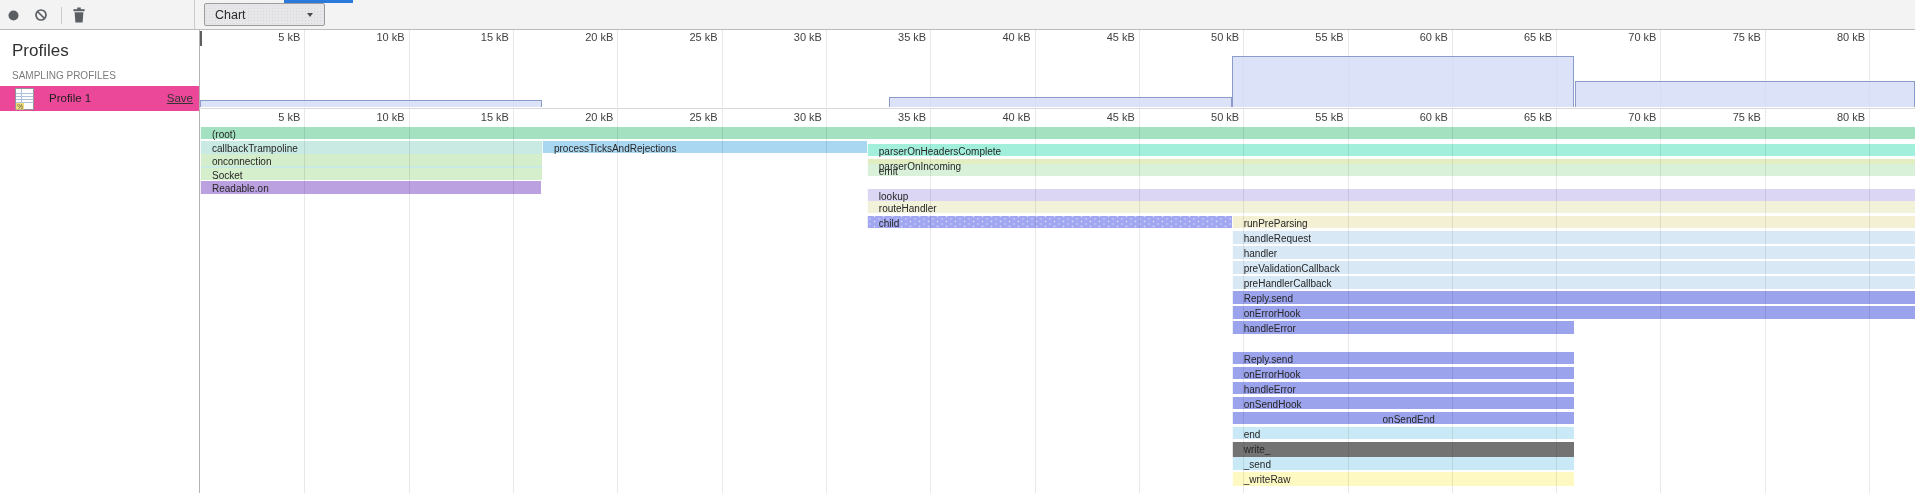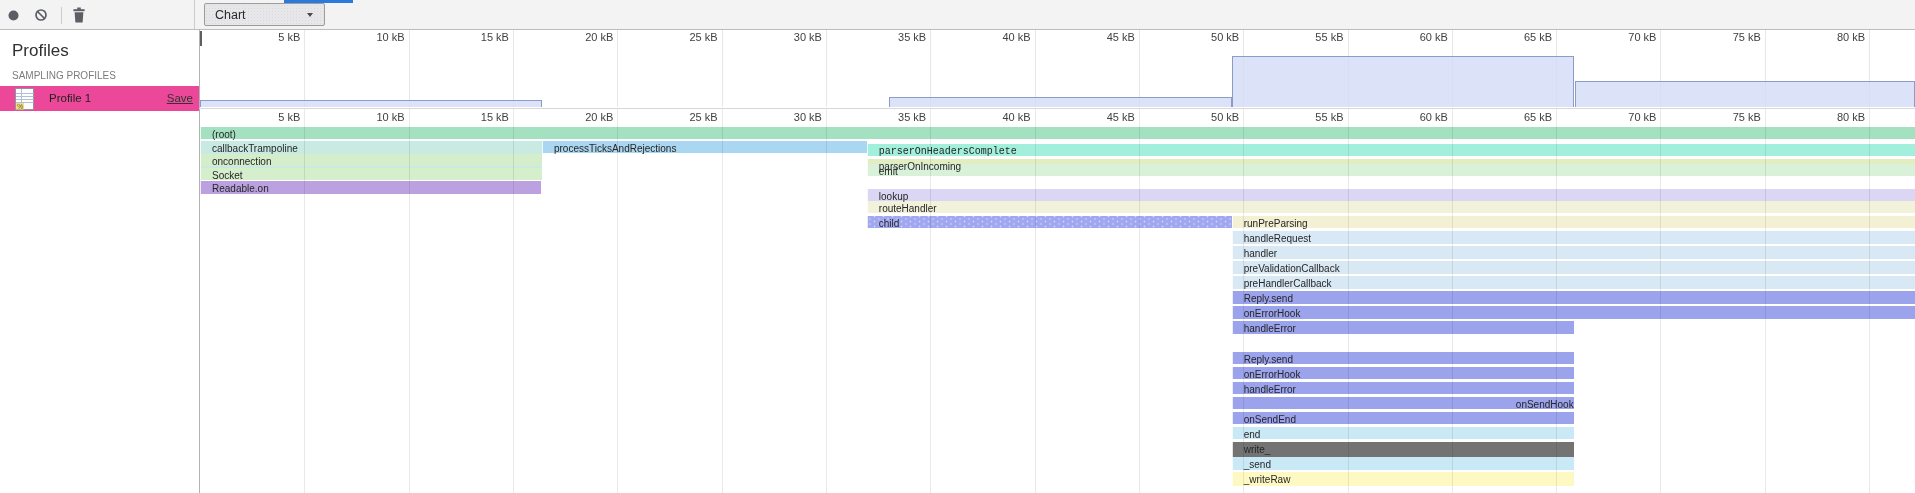--- a/index.html
+++ b/index.html
@@ -56,42 +56,42 @@
     <div class="gl" style="left: 1660.46px; top: 30px; height: 77px;"></div>
     <div class="gl" style="left: 1764.78px; top: 30px; height: 77px;"></div>
     <div class="gl" style="left: 1869.1px; top: 30px; height: 77px;"></div>
     <div class="step" style="left: 200px; top: 100px; width: 342.165px; height: 7px;"></div>
     <div class="step" style="left: 888.504px; top: 97px; width: 343.209px; height: 10px;"></div>
     <div class="step" style="left: 1231.71px; top: 56px; width: 342.791px; height: 51px;"></div>
     <div class="step" style="left: 1574.5px; top: 81px; width: 340.496px; height: 26px;"></div>
     <div class="frame" style="left: 200px; top: 127px; width: 1715px; height: 12.3px; background-color: rgb(163, 225, 193); line-height: 12.3px;"><span>(root)</span></div>
     <div class="frame" style="left: 200px; top: 140.6px; width: 341.957px; height: 29px; background-color: rgb(201, 234, 226); line-height: 12.3px;"><span>callbackTrampoline</span></div>
     <div class="frame" style="left: 541.957px; top: 140.6px; width: 324.849px; height: 12.3px; background-color: rgb(169, 214, 240); line-height: 12.3px;"><span>processTicksAndRejections</span></div>
-    <div class="frame" style="left: 866.805px; top: 144px; width: 1048.19px; height: 12px; background-color: rgb(162, 240, 220); line-height: 12px; font-family: Liberation Mono, monospace;"><span>parserOnHeadersComplete</span></div>
+    <div class="frame" style="left: 866.805px; top: 144px; width: 1048.19px; height: 12px; background-color: rgb(162, 240, 220); line-height: 12px;"><span>parserOnHeadersComplete</span></div>
     <div class="frame" style="left: 200px; top: 154.2px; width: 341.957px; height: 12.3px; background-color: rgb(212, 238, 203); line-height: 12.3px;"><span>onconnection</span></div>
     <div class="frame" style="left: 866.805px; top: 159px; width: 1048.19px; height: 12px; background-color: rgb(227, 237, 194); line-height: 12px;"><span>parserOnIncoming</span></div>
     <div class="frame" style="left: 200px; top: 167.8px; width: 341.957px; height: 12.3px; background-color: rgb(213, 238, 203); line-height: 12.3px;"><span>Socket</span></div>
     <div class="frame" style="left: 866.805px; top: 164px; width: 1048.19px; height: 12px; background-color: rgb(217, 241, 216); line-height: 12px;"><span>emit</span></div>
     <div class="frame" style="left: 200px; top: 181.4px; width: 340.914px; height: 12.3px; background-color: rgb(188, 161, 225); line-height: 12.3px;"><span>Readable.on</span></div>
     <div class="frame" style="left: 866.805px; top: 189px; width: 1048.19px; height: 12px; background-color: rgb(218, 214, 243); line-height: 12px;"><span>lookup</span></div>
     <div class="frame" style="left: 866.805px; top: 200.9px; width: 1048.19px; height: 12.5px; background-color: rgb(242, 242, 218); line-height: 12.5px;"><span>routeHandler</span></div>
     <div class="frame dots" style="left: 866.805px; top: 215.97px; width: 364.907px; height: 12.5px; background-color: rgb(160, 166, 240); line-height: 12.5px;"><span>child</span></div>
     <div class="frame" style="left: 1231.71px; top: 215.97px; width: 683.288px; height: 12.5px; background-color: rgb(243, 240, 211); line-height: 12.5px;"><span>runPreParsing</span></div>
     <div class="frame" style="left: 1231.71px; top: 231.04px; width: 683.288px; height: 12.5px; background-color: rgb(216, 232, 245); line-height: 12.5px;"><span>handleRequest</span></div>
     <div class="frame" style="left: 1231.71px; top: 246.11px; width: 683.288px; height: 12.5px; background-color: rgb(216, 232, 245); line-height: 12.5px;"><span>handler</span></div>
     <div class="frame" style="left: 1231.71px; top: 261.18px; width: 683.288px; height: 12.5px; background-color: rgb(216, 232, 245); line-height: 12.5px;"><span>preValidationCallback</span></div>
     <div class="frame" style="left: 1231.71px; top: 276.25px; width: 683.288px; height: 12.5px; background-color: rgb(216, 232, 245); line-height: 12.5px;"><span>preHandlerCallback</span></div>
     <div class="frame" style="left: 1231.71px; top: 291.32px; width: 683.288px; height: 12.5px; background-color: rgb(155, 163, 237); line-height: 12.5px;"><span>Reply.send</span></div>
     <div class="frame" style="left: 1231.71px; top: 306.39px; width: 683.288px; height: 12.5px; background-color: rgb(155, 163, 237); line-height: 12.5px;"><span>onErrorHook</span></div>
     <div class="frame" style="left: 1231.71px; top: 321.46px; width: 341.957px; height: 12.5px; background-color: rgb(155, 163, 237); line-height: 12.5px;"><span>handleError</span></div>
     <div class="frame" style="left: 1231.71px; top: 351.6px; width: 341.957px; height: 12.5px; background-color: rgb(155, 163, 237); line-height: 12.5px;"><span>Reply.send</span></div>
     <div class="frame" style="left: 1231.71px; top: 366.67px; width: 341.957px; height: 12.5px; background-color: rgb(155, 163, 237); line-height: 12.5px;"><span>onErrorHook</span></div>
     <div class="frame" style="left: 1231.71px; top: 381.74px; width: 341.957px; height: 12.5px; background-color: rgb(155, 163, 237); line-height: 12.5px;"><span>handleError</span></div>
-    <div class="frame" style="left: 1231.71px; top: 396.81px; width: 341.957px; height: 12.5px; background-color: rgb(155, 163, 237); line-height: 12.5px; text-align: right;"><span>onSendHook</span></div>
-    <div class="frame" style="left: 1231.71px; top: 411.88px; width: 341.957px; height: 12.5px; background-color: rgb(155, 163, 237); line-height: 12.5px;"><span>onSendEnd</span></div>
+    <div class="frame" style="left: 1231.71px; top: 396.81px; width: 341.957px; height: 12.5px; background-color: rgb(155, 163, 237); line-height: 12.5px;"><span>onSendHook</span></div>
+    <div class="frame" style="left: 1231.71px; top: 411.88px; width: 341.957px; height: 12.5px; background-color: rgb(155, 163, 237); line-height: 12.5px; text-align: center;"><span>onSendEnd</span></div>
     <div class="frame" style="left: 1231.71px; top: 426.95px; width: 341.957px; height: 12.5px; background-color: rgb(201, 233, 247); line-height: 12.5px;"><span>end</span></div>
     <div class="frame" style="left: 1231.71px; top: 442px; width: 341.957px; height: 26px; background-color: #737373; line-height: 12.5px;"><span>write_</span></div>
     <div class="frame" style="left: 1231.71px; top: 457.09px; width: 341.957px; height: 12.5px; background-color: rgb(201, 233, 247); line-height: 12.5px;"><span>_send</span></div>
     <div class="frame" style="left: 1231.71px; top: 472.16px; width: 341.957px; height: 14px; background-color: #fef9c3; line-height: 12.5px;"><span>_writeRaw</span></div>
     <div class="glf" style="left: 304.319px; top: 109px; height: 384px;"></div>
     <div class="ticklabel" style="left: 220.319px; top: 31px; width: 80px;">5 kB</div>
     <div class="ticklabel" style="left: 220.319px; top: 111px; width: 80px;">5 kB</div>
     <div class="glf" style="left: 408.637px; top: 109px; height: 384px;"></div>
     <div class="ticklabel" style="left: 324.637px; top: 31px; width: 80px;">10 kB</div>
     <div class="ticklabel" style="left: 324.637px; top: 111px; width: 80px;">10 kB</div>

